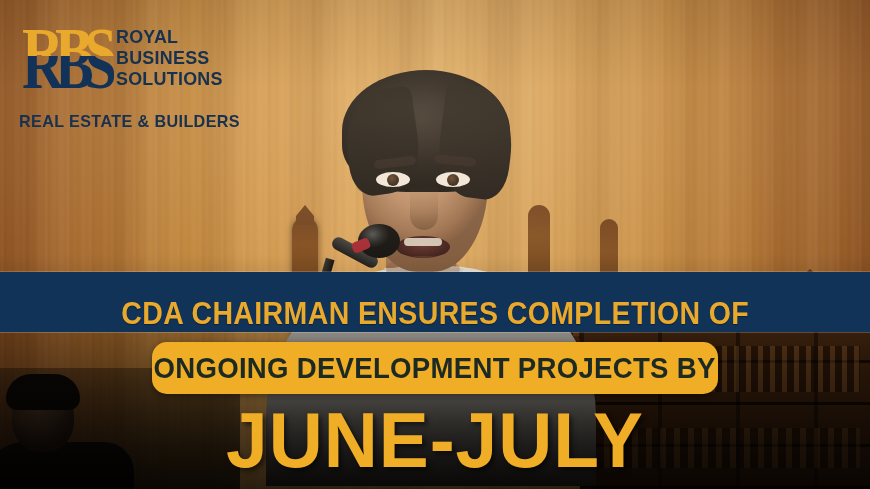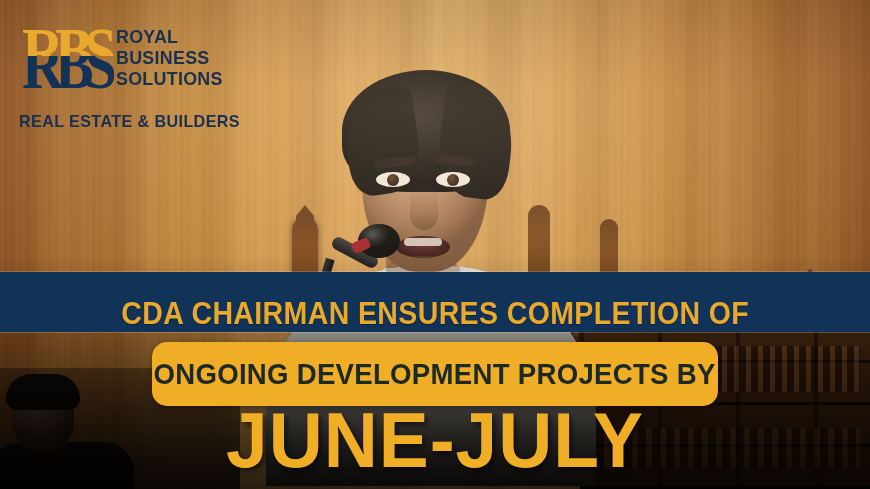--- a/index.html
+++ b/index.html
@@ -249,21 +249,21 @@
     font-family:"Liberation Sans Narrow","Liberation Sans",sans-serif;
     font-weight:700;
     font-size:31px;
     letter-spacing:.4px;
     transform:scaleX(.92);
     white-space:nowrap;
     text-shadow:0 1px 1px rgba(0,0,0,.35);
   }
 
   .band-gold{
-    position:absolute;left:152px;top:342px;width:566px;height:64px;
+    position:absolute;left:152px;top:342px;width:566px;height:52px;
     background:#F0AE26;
     border-radius:15px;
     display:flex;align-items:center;justify-content:center;
     box-shadow:0 2px 6px rgba(0,0,0,.35);
   }
   .band-gold .line{
     color:#1d2a24;
     font-family:"Liberation Sans Narrow","Liberation Sans",sans-serif;
     font-weight:700;
     font-size:30px;

